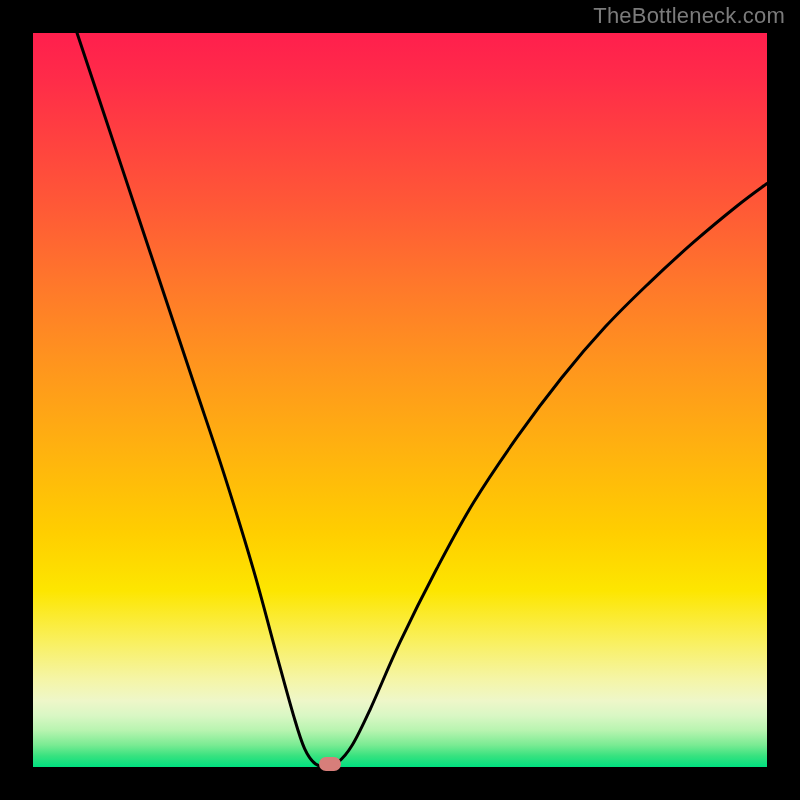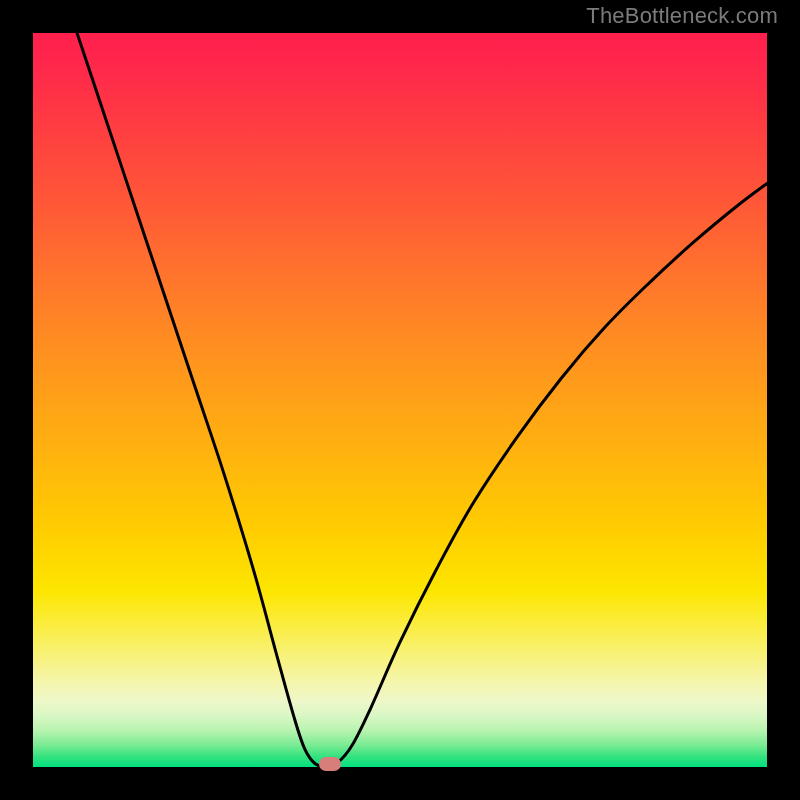--- a/index.html
+++ b/index.html
@@ -43,21 +43,21 @@
       #d9f7c4 93%,
       #b8f4b0 95%,
       #7aeb93 97%,
       #37e27f 98.5%,
       #00e080 100%
     );
   }
   .watermark {
     position: absolute;
     top: 3px;
-    right: 22px;
+    right: 15px;
     color: #7b7b7b;
     font-size: 22px;
     font-weight: 500;
     letter-spacing: 0.2px;
     user-select: none;
   }
   .marker {
     position: absolute;
     width: 22px;
     height: 14px;

